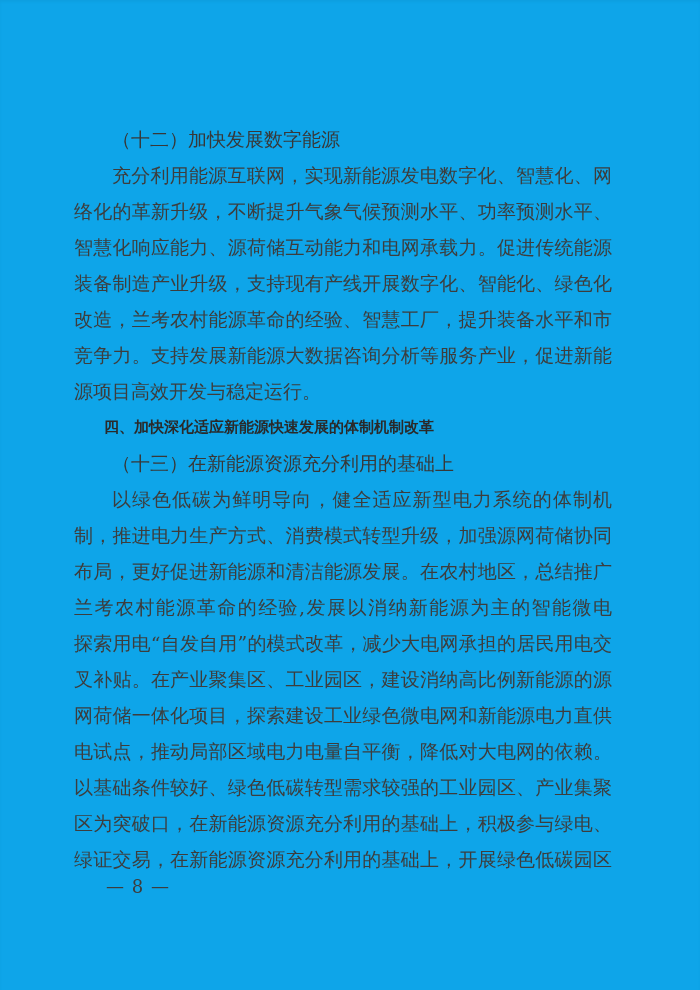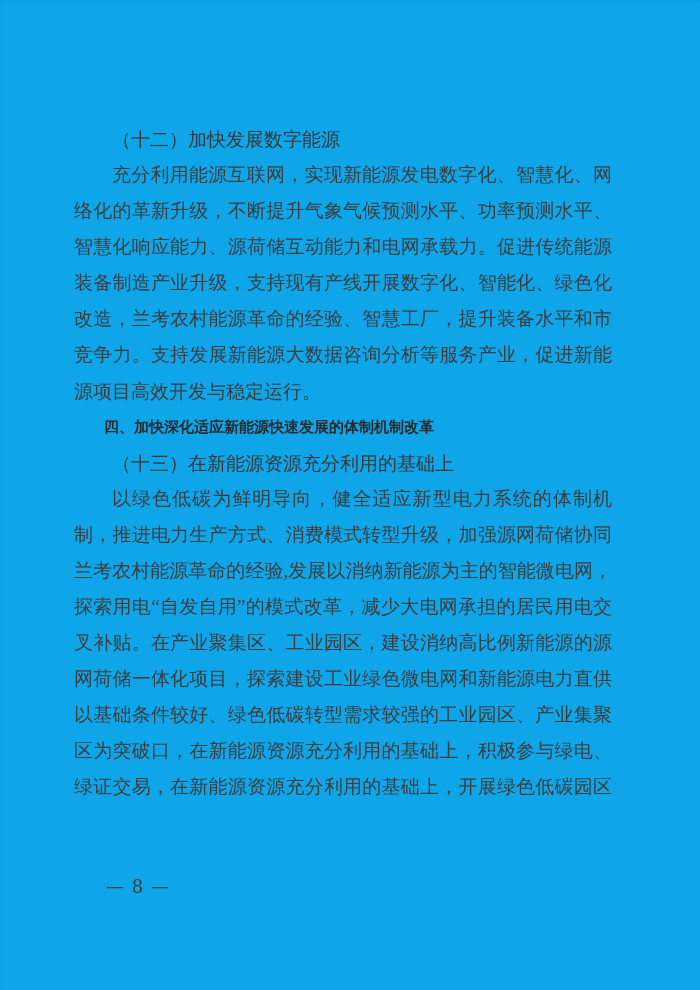--- a/index.html
+++ b/index.html
@@ -32,21 +32,20 @@
     height: 36px;
     overflow: hidden;
   }
   .indent {
     text-indent: 2em;
   }
   .stretch {
     text-align: justify;
     text-align-last: justify;
     text-justify: inter-character;
-    font-family: Liberation Serif, serif;
   }
   .subheading {
     color: #383838;
   }
   .heading {
     font-family: "DejaVu Sans", "Liberation Sans", sans-serif;
     font-weight: 700;
     font-size: 15px;
     color: #2a2a2a;
   }
@@ -70,22 +69,24 @@
       <div class="line body stretch">络化的革新升级，不断提升气象气候预测水平、功率预测水平、</div>
       <div class="line body stretch">智慧化响应能力、源荷储互动能力和电网承载力。促进传统能源</div>
       <div class="line body stretch">装备制造产业升级，支持现有产线开展数字化、智能化、绿色化</div>
       <div class="line body stretch">改造，兰考农村能源革命的经验、智慧工厂，提升装备水平和市场</div>
       <div class="line body stretch">竞争力。支持发展新能源大数据咨询分析等服务产业，促进新能</div>
       <div class="line body">源项目高效开发与稳定运行。</div>
       <div class="line indent heading">四、加快深化适应新能源快速发展的体制机制改革</div>
       <div class="line indent subheading">（十三）在新能源资源充分利用的基础上</div>
       <div class="line body indent stretch">以绿色低碳为鲜明导向，健全适应新型电力系统的体制机</div>
       <div class="line body stretch">制，推进电力生产方式、消费模式转型升级，加强源网荷储协同</div>
+      <div class="line body stretch">布局，更好促进新能源和清洁能源发展。在农村地区，总结推广</div>
       <div class="line body stretch">兰考农村能源革命的经验,发展以消纳新能源为主的智能微电网，</div>
       <div class="line body stretch">探索用电“自发自用”的模式改革，减少大电网承担的居民用电交</div>
       <div class="line body stretch">叉补贴。在产业聚集区、工业园区，建设消纳高比例新能源的源</div>
       <div class="line body stretch">网荷储一体化项目，探索建设工业绿色微电网和新能源电力直供</div>
+      <div class="line body stretch">电试点，推动局部区域电力电量自平衡，降低对大电网的依赖。</div>
       <div class="line body stretch">以基础条件较好、绿色低碳转型需求较强的工业园区、产业集聚</div>
       <div class="line body stretch">区为突破口，在新能源资源充分利用的基础上，积极参与绿电、</div>
       <div class="line body stretch">绿证交易，在新能源资源充分利用的基础上，开展绿色低碳园区试</div>
     </div>
   <div class="footer">— 8 —</div>
 </div>
 
 </body></html>

